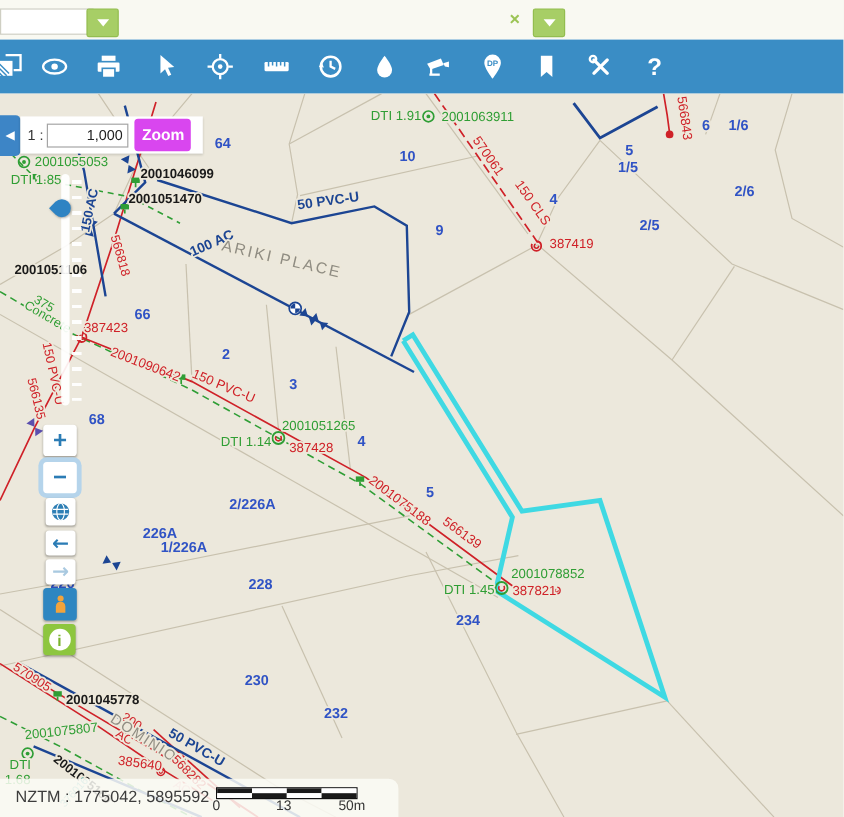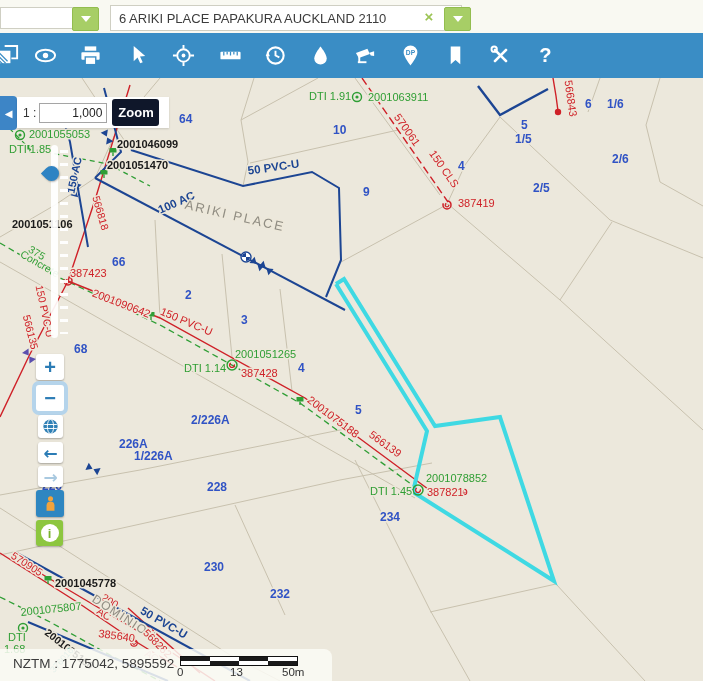--- a/index.html
+++ b/index.html
@@ -29,21 +29,21 @@
   
   .collapse-tab{position:absolute;left:0;top:96px;width:17px;height:34px;background:#3d85c6;
        border-radius:0 4px 4px 0;color:#fff;font-size:10px;display:flex;align-items:center;
        justify-content:center;cursor:pointer;font-family:"DejaVu Sans",sans-serif;z-index:6;}
   
   .scale-panel{position:absolute;left:17px;top:97px;width:152px;height:31px;background:#fff;
        display:flex;align-items:center;z-index:6;box-shadow:0 1px 2px rgba(0,0,0,.15);}
   .scale-prefix{font-size:12px;color:#333;margin-left:6px;}
   .scale-input{width:58px;height:18px;border:1px solid #a5a5a5;font-size:12px;text-align:right;
        padding:0 4px;margin-left:3px;outline:none;color:#222;}
-  .zoom-btn{width:47px;height:27px;margin-left:5px;background:#0f172a;border:none;border-radius:3px;
+  .zoom-btn{width:47px;height:27px;margin-left:5px;background:#d946ef;border:none;border-radius:3px;
        color:#fff;font-weight:bold;font-size:13px;cursor:pointer;}
   
   .slider-track{position:absolute;left:51px;top:145px;width:7px;height:193px;
        background:rgba(255,255,255,.92);border-radius:4px;z-index:5;}
   .slider-ticks{position:absolute;left:60px;top:150px;width:8px;height:184px;z-index:5;
        background:repeating-linear-gradient(to bottom,rgba(255,255,255,.95) 0 3px,transparent 3px 13px);}
   .slider-handle{position:absolute;left:44px;top:166px;width:15px;height:15px;background:#2e83c3;
        border-radius:0 50% 50% 50%;transform:rotate(-45deg);box-shadow:0 1px 2px rgba(0,0,0,.35);
        cursor:pointer;z-index:6;}
   
@@ -73,21 +73,20 @@
   .st0{left:177px}.st1{left:230px}.st2{left:282px}
 </style>
 </head>
 <body>
 
 <div class="topbar">
   <input class="combo-input" value="" style="">
   <div class="green-btn" style="left:72px">
     <span class="tri"></span>
   </div>
-  <input class="search-input" value="6 ARIKI PLACE PAPAKURA AUCKLAND 2110" style="">
   <span class="clear-x">×</span>
   <div class="green-btn" style="left:444px">
     <span class="tri"></span>
   </div>
 </div>
 
 <div class="toolbar">
   <div class="tbtn" style="left:-10px" title="layers">
     <svg viewBox="0 0 24 24">
       <rect x="1" y="7" width="13" height="13" fill="#fff"></rect>

